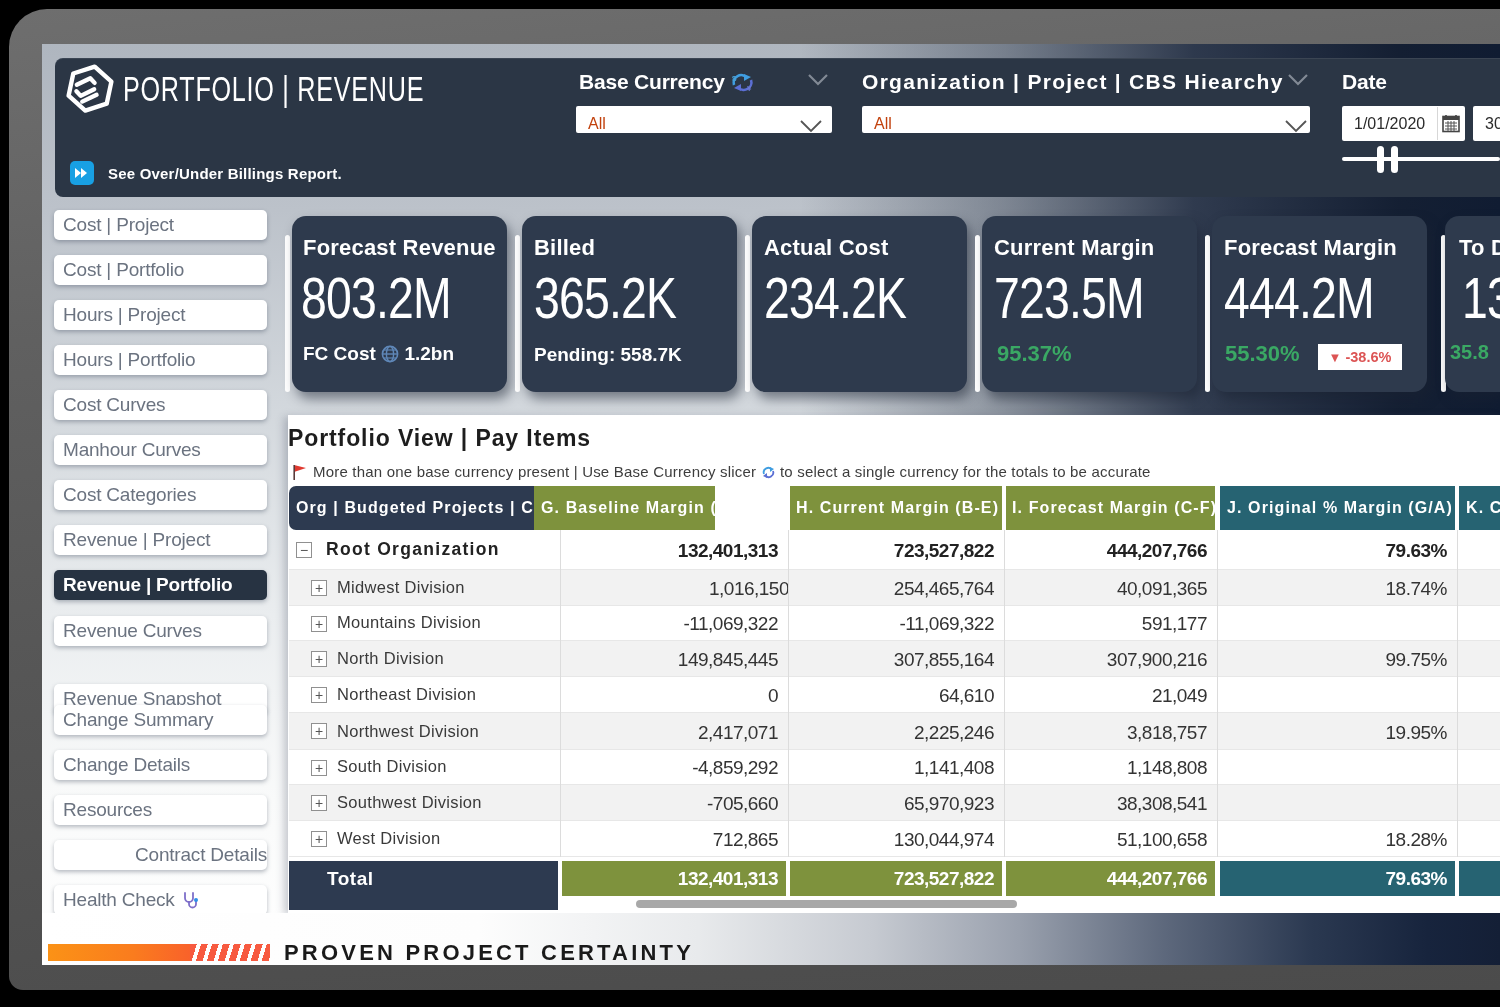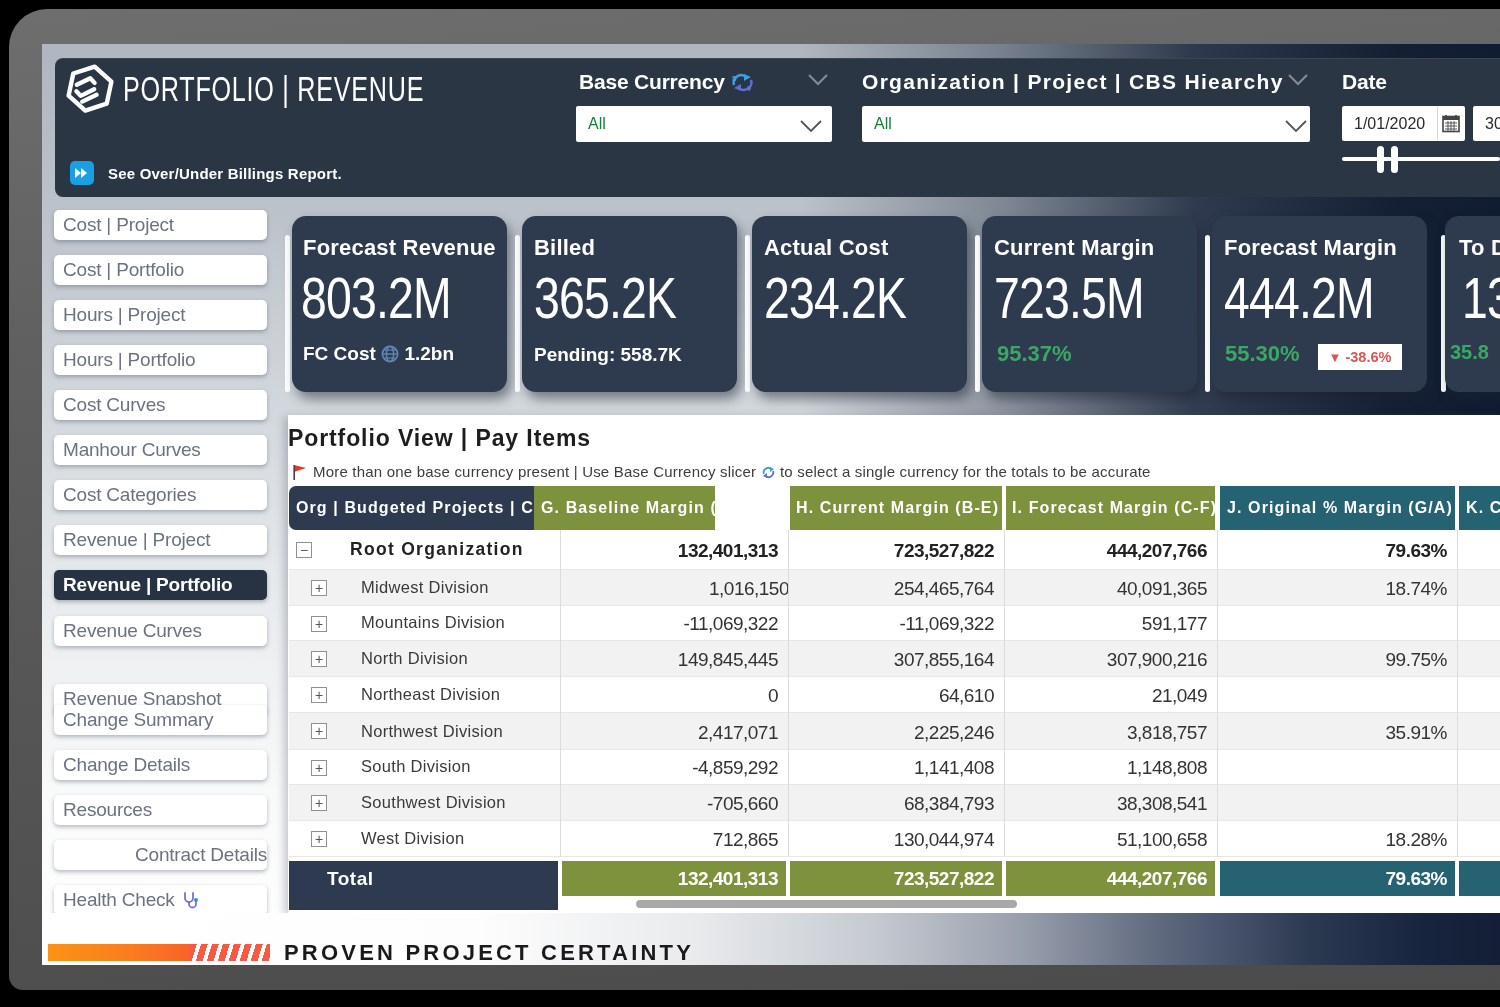--- a/index.html
+++ b/index.html
@@ -4,40 +4,40 @@
 html,body{margin:0;padding:0;background:#000;}
 *{box-sizing:border-box;font-family:"Liberation Sans",sans-serif;}
 #stage{position:relative;width:1500px;height:1007px;overflow:hidden;background:#000;}
 .a{position:absolute;}
 #frame{left:9px;top:9px;width:1491px;height:981px;background:linear-gradient(175deg,#6e6e6e 0%,#606060 30%,#565656 60%,#4b4b4b 100%);border-radius:38px 0 0 14px;}
 #win{left:42px;top:44px;width:1458px;height:921px;background:linear-gradient(180deg,#afb6bf 0%,#bcc2ca 18%,#d3d8dd 40%,#eaedef 62%,#f9fafa 82%,#ffffff 100%);overflow:hidden;}
 #shade{left:0;top:0;width:1458px;height:921px;background:linear-gradient(90deg,rgba(23,35,56,0) 0%,rgba(23,35,56,0) 52%,rgba(26,38,58,0.38) 66%,rgba(23,35,57,0.85) 79%,rgba(17,28,48,0.98) 93%,#101c32 100%);}
 
 #hdr{left:13px;top:14px;width:1445px;height:139px;background:#2b3645;border-radius:8px 0 0 8px;box-shadow:inset 0 1px 0 rgba(255,255,255,0.08);}
 .hlabel{color:#fff;font-weight:bold;font-size:21px;letter-spacing:-0.2px;white-space:nowrap;}
-.hinput{background:#fff;height:36px;border-radius:2px;color:#15803d;font-size:16px;line-height:36px;padding-left:12px;}
+.hinput{background:#fff;height:27px;border-radius:2px;color:#c2410c;font-size:16px;line-height:36px;padding-left:12px;}
 .chev{width:20px;height:12px;}
 
 .sbtn{left:12px;width:213px;height:30px;background:#fff;border-radius:5px;box-shadow:0 2px 4px rgba(50,60,80,0.35);color:#6b7380;font-size:19px;letter-spacing:-0.2px;line-height:29px;padding-left:9px;white-space:nowrap;}
 .sbtn.sel{background:#273342;color:#fff;font-weight:bold;}
 
 .card{top:172px;width:215px;height:176px;background:#2e3a4d;border-radius:14px;box-shadow:4px 7px 12px rgba(25,34,50,0.5);}
 .acc{top:191px;width:5px;height:157px;background:#fff;border-radius:3px;}
 .ct{color:#fff;font-weight:bold;font-size:22px;letter-spacing:0.2px;white-space:nowrap;}
 .cn{color:#fff;font-size:58px;letter-spacing:-1px;transform:scaleX(0.80);transform-origin:0 0;white-space:nowrap;}
 .cs{color:#fff;font-weight:bold;font-size:19px;white-space:nowrap;}
 .green{color:#3aa864;}
 
 #panel{left:246px;top:371px;width:1212px;height:498px;background:#fff;box-shadow:-4px 2px 8px rgba(60,70,90,0.28);}
 .th{top:442px;height:44px;color:#fff;font-weight:bold;font-size:16px;letter-spacing:1.1px;line-height:44px;white-space:nowrap;overflow:hidden;}
 .navy{background:#2d3a50;}
 .olive{background:#7e923d;}
 .teal{background:#266372;}
 .row{left:247px;width:1211px;}
-.rname{position:absolute;color:#3a3a3a;font-size:16.5px;letter-spacing:0.3px;white-space:nowrap;margin-left:24px;}
+.rname{position:absolute;color:#3a3a3a;font-size:16.5px;letter-spacing:0.3px;white-space:nowrap;}
 .num{position:absolute;text-align:right;color:#333;font-size:19px;letter-spacing:-0.5px;}
 .pm{position:absolute;width:16px;height:16px;border:1px solid #909090;background:#fff;color:#555;font-size:14px;line-height:14px;text-align:center;}
 .vline{background:#dcdcdc;width:1px;top:486px;height:327px;}
 .b{font-weight:bold;}
 .row{border-bottom:1px solid #e7e7e7;}
 .g1{left:273px;width:216px;}
 .g2{left:501px;width:204px;}
 .g3{left:717px;width:201px;}
 .g4{left:931px;width:227px;}
 .trow{top:817px;height:35px;}
@@ -236,34 +236,34 @@
       <span class="a num g1" style="top:8px;">0</span>
       <span class="a num g2" style="top:8px;">64,610</span>
       <span class="a num g3" style="top:8px;">21,049</span>
     </div>
     <div class="a row" style="top:669px;height:37px;background:#f2f2f2;">
       <div class="pm" style="left:22px;top:10px;">+</div>
       <span class="rname" style="left:48px;top:9px;">Northwest Division</span>
       <span class="a num g1" style="top:9px;">2,417,071</span>
       <span class="a num g2" style="top:9px;">2,225,246</span>
       <span class="a num g3" style="top:9px;">3,818,757</span>
-      <span class="a num g4" style="top:9px;">35.91%</span>
+      <span class="a num g4" style="top:9px;">19.95%</span>
     </div>
     <div class="a row" style="top:706px;height:35px;background:#fff;">
       <div class="pm" style="left:22px;top:10px;">+</div>
       <span class="rname" style="left:48px;top:7px;">South Division</span>
       <span class="a num g1" style="top:7px;">-4,859,292</span>
       <span class="a num g2" style="top:7px;">1,141,408</span>
       <span class="a num g3" style="top:7px;">1,148,808</span>
     </div>
     <div class="a row" style="top:741px;height:36px;background:#f2f2f2;">
       <div class="pm" style="left:22px;top:10px;">+</div>
       <span class="rname" style="left:48px;top:8px;">Southwest Division</span>
       <span class="a num g1" style="top:8px;">-705,660</span>
-      <span class="a num g2" style="top:8px;">68,384,793</span>
+      <span class="a num g2" style="top:8px;">65,970,923</span>
       <span class="a num g3" style="top:8px;">38,308,541</span>
     </div>
     <div class="a row" style="top:777px;height:36px;background:#fff;">
       <div class="pm" style="left:22px;top:10px;">+</div>
       <span class="rname" style="left:48px;top:8px;">West Division</span>
       <span class="a num g1" style="top:8px;">712,865</span>
       <span class="a num g2" style="top:8px;">130,044,974</span>
       <span class="a num g3" style="top:8px;">51,100,658</span>
       <span class="a num g4" style="top:8px;">18.28%</span>
     </div>

